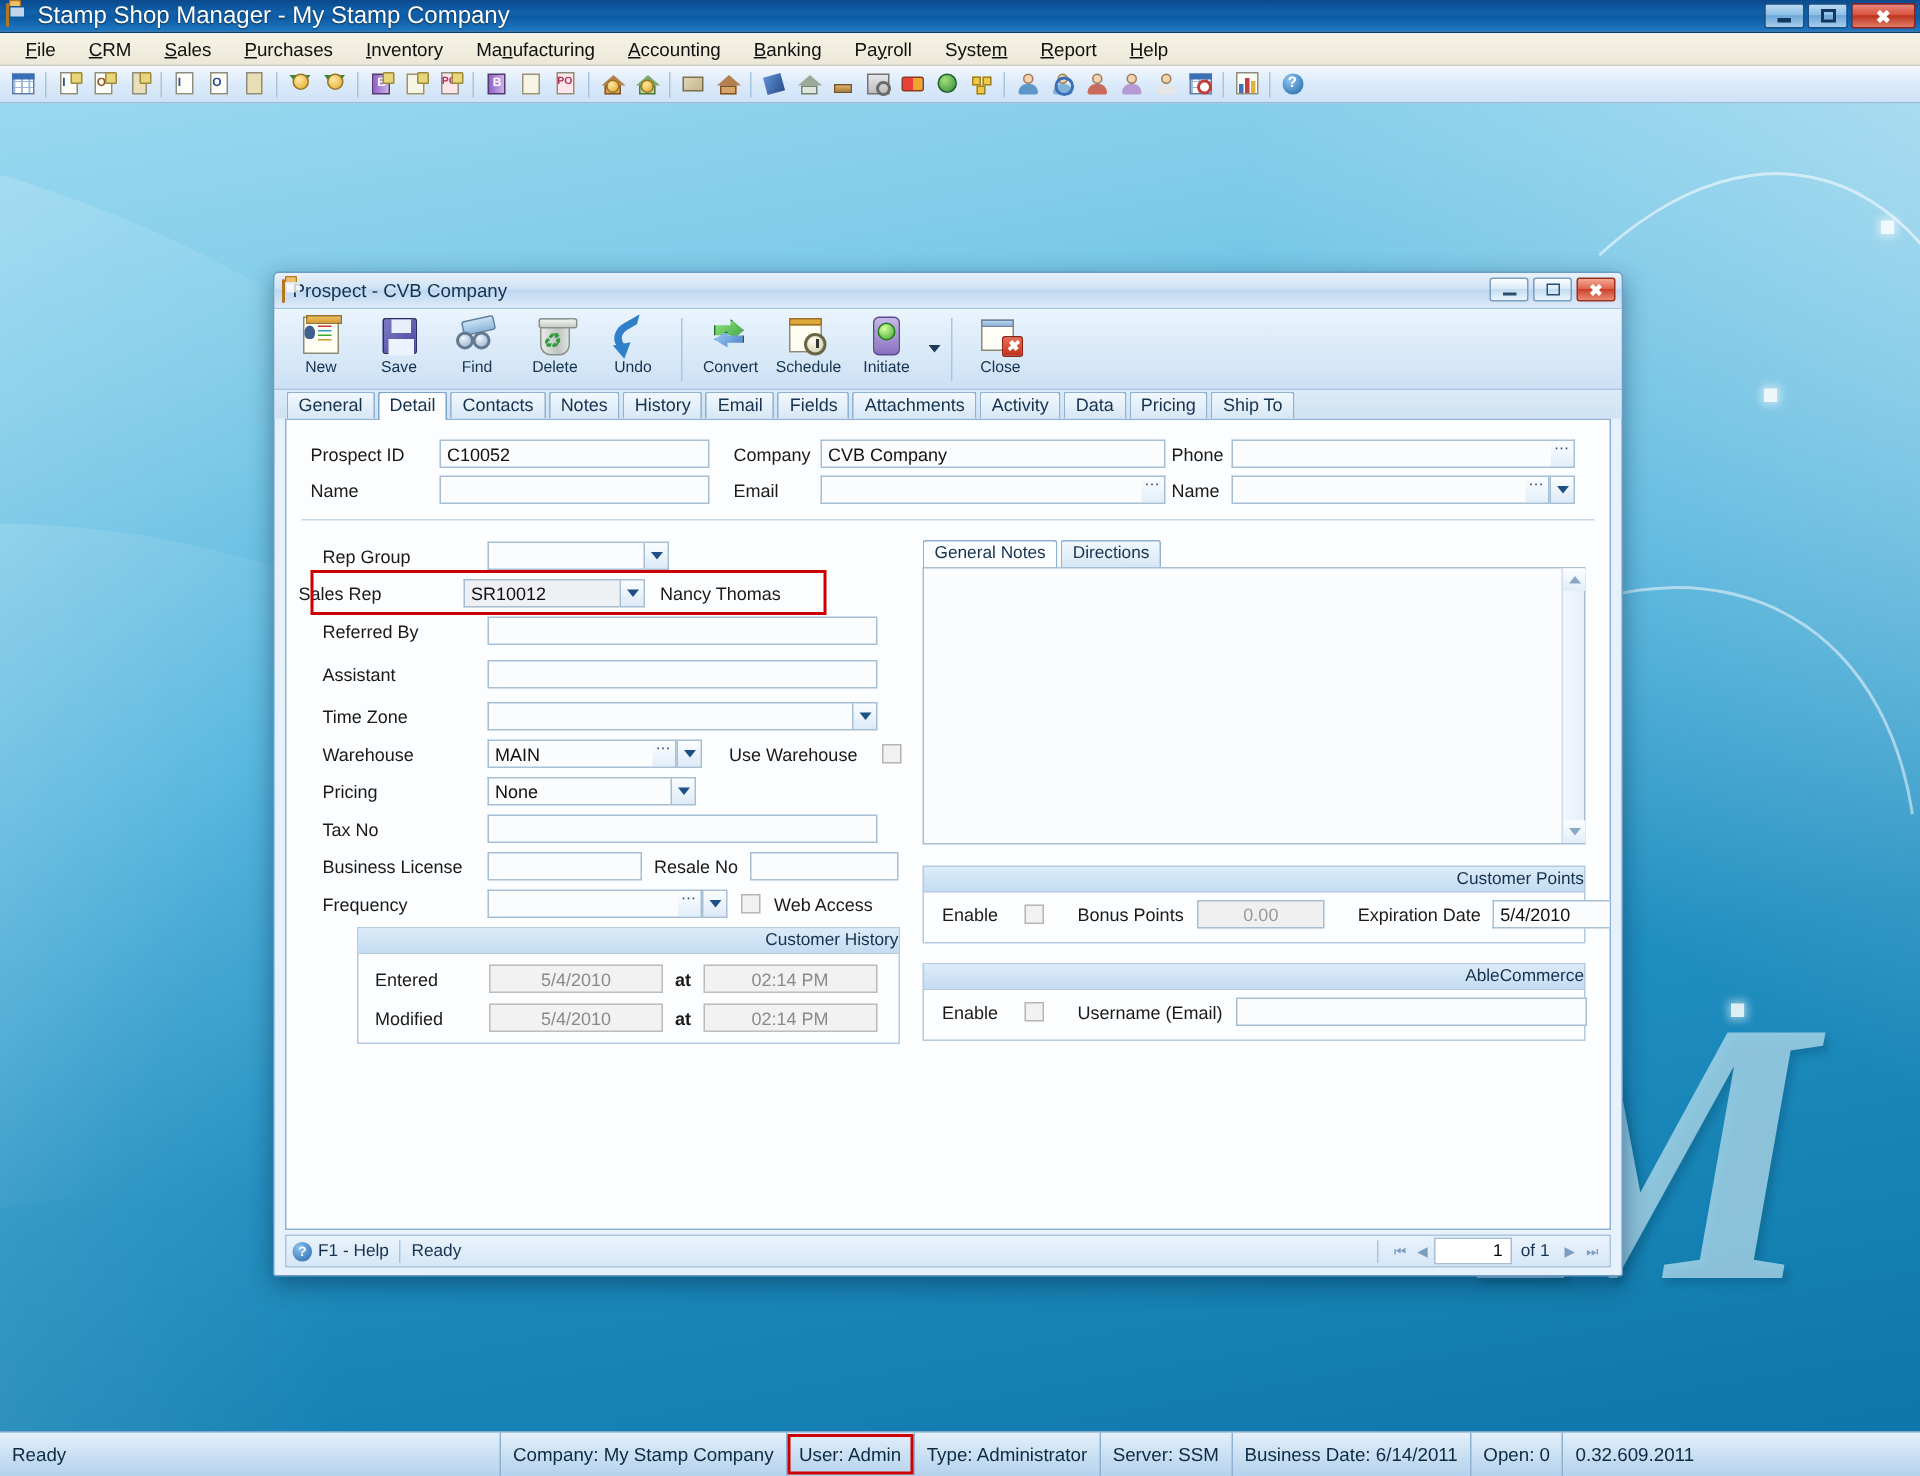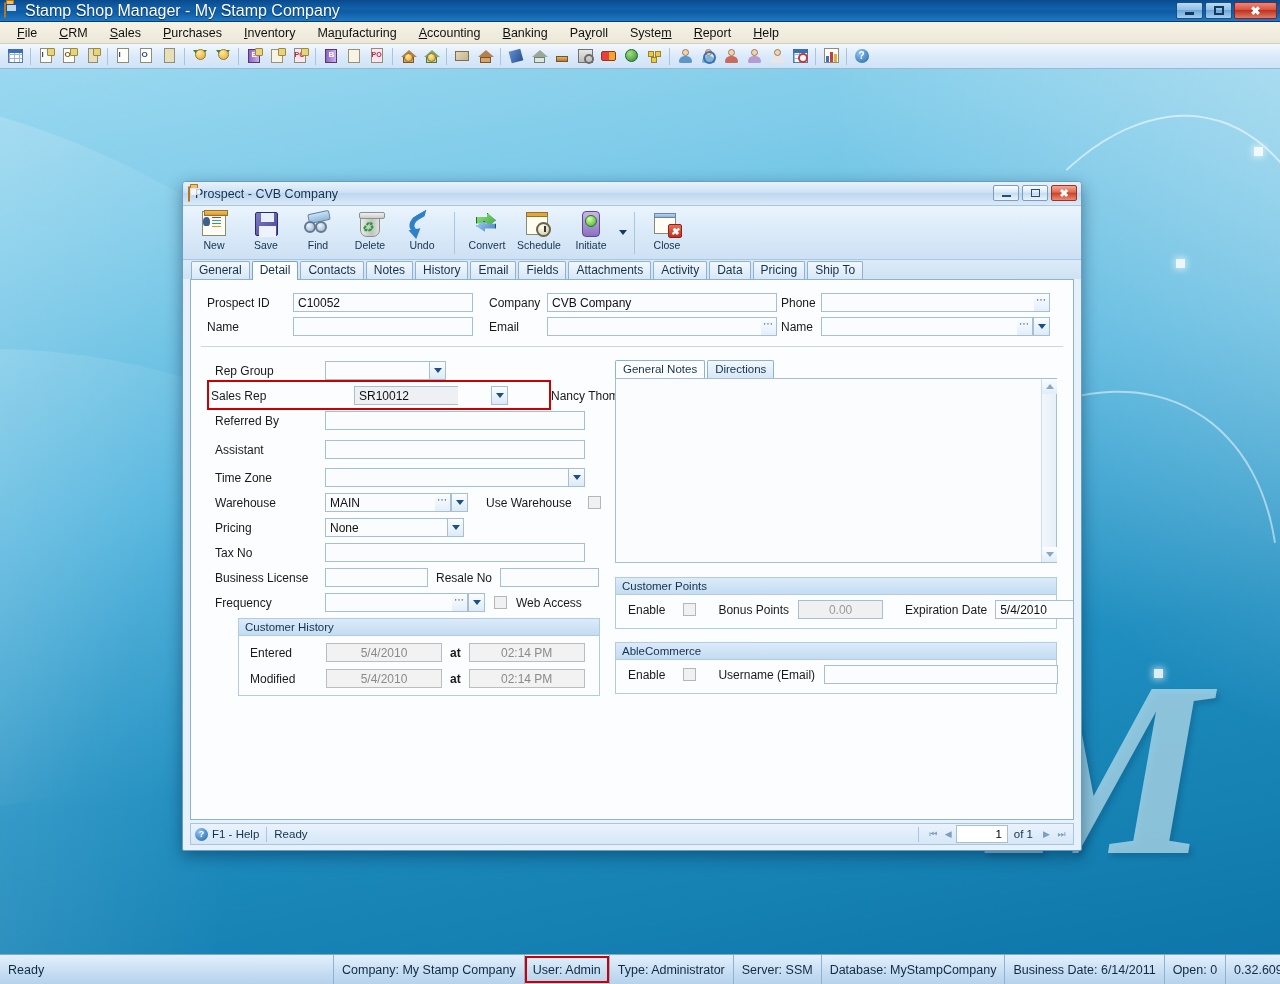--- a/index.html
+++ b/index.html
@@ -348,21 +348,21 @@
   .cbox {
     width: 13px; height: 13px; border: 1px solid #b6b6b6; background: #f1f1f1;
   }
   .hrule { position:absolute; left: 10px; right: 10px; height: 1px; background: #c7d7e6; }
 
   
   .gbox { position: absolute; border: 1px solid #b3cbe0; background: #fbfdff; }
   .gbox-hdr {
     height: 17px; background: linear-gradient(to bottom,#dcebf9,#c4dcf1);
     border-bottom: 1px solid #b3cbe0; font-size: 11.5px; color:#15324e;
-    padding: 1px 0 0 6px; line-height: 15px;
+    padding: 1px 0 0 6px; line-height: 15px; text-align: right;
   }
 
   
   .notes-tabs { position:absolute; display:flex; gap:2px; align-items:flex-end; }
   .ntab {
     padding: 2px 7px; font-size: 11.5px; line-height: 13px;
     border: 1px solid #8fb2d2; border-bottom:none; border-radius:2px 2px 0 0;
     background: linear-gradient(to bottom,#f2f8fd,#d7e7f6); color:#15324e;
   }
   .ntab.active { background:#fbfdff; position:relative; top:1px; padding-bottom:3px; }
@@ -833,21 +833,21 @@
           <span class="btn-caret"></span>
         </div>
         <div class="hrule" style="top:66px;"></div>
 
         <div class="row" style="left:24px; top:81px;">
           <span class="lbl" style="width:110px">Rep Group</span>
           <input class="fld" style="width: 104px; border-right: none;" value="">
           <span class="btn-caret"></span>
         </div>
 
-        <div class="row" style="left:20px; top:106px;gap:33px;">
+        <div class="row" style="left:8px; top:106px;">
           <span class="lbl" style="width:110px">Sales Rep</span>
           <input class="fld" style="width: 104px; border-right: none; background: rgb(238, 240, 243);" value="SR10012">
           <span class="btn-caret"></span>
           <span class="lbl" style="margin-left:10px">Nancy  Thomas</span>
         </div>
         <div class="hl-red" style="left:16px; top:100px; width:344px; height:30px;"></div>
 
         <div class="row" style="left:24px; top:160px;">
           <span class="lbl" style="width:110px">Assistant</span>
           <input class="fld" style="width: 260px;" value="">
@@ -966,19 +966,18 @@
 
   <div id="statusbar">
     <div class="sb-cell first">Ready</div>
     <div class="sb-cell">Company: My Stamp Company</div>
     <div class="sb-cell hl">
       <span>User: Admin</span>
       <span class="sb-hl-border"></span>
     </div>
     <div class="sb-cell">Type: Administrator</div>
     <div class="sb-cell">Server: SSM</div>
-    <div class="sb-cell">Database: MyStampCompany</div>
     <div class="sb-cell">Business Date: 6/14/2011</div>
     <div class="sb-cell">Open: 0</div>
     <div class="sb-cell" style="border-right:none">0.32.609.2011</div>
   </div>
 
 </div>
 
 </body></html>

